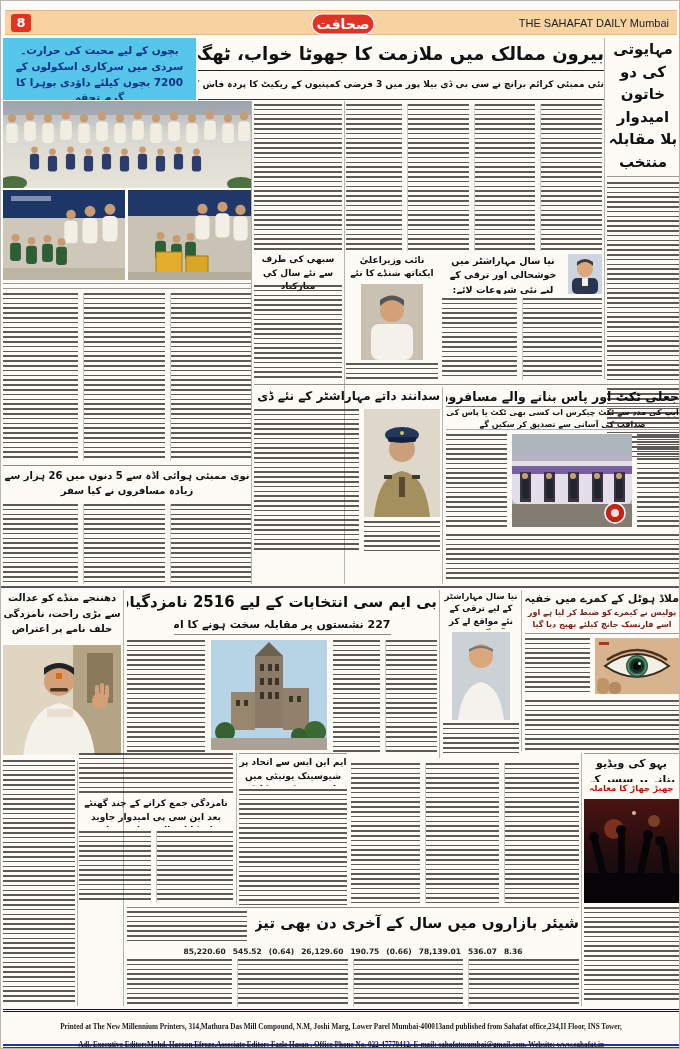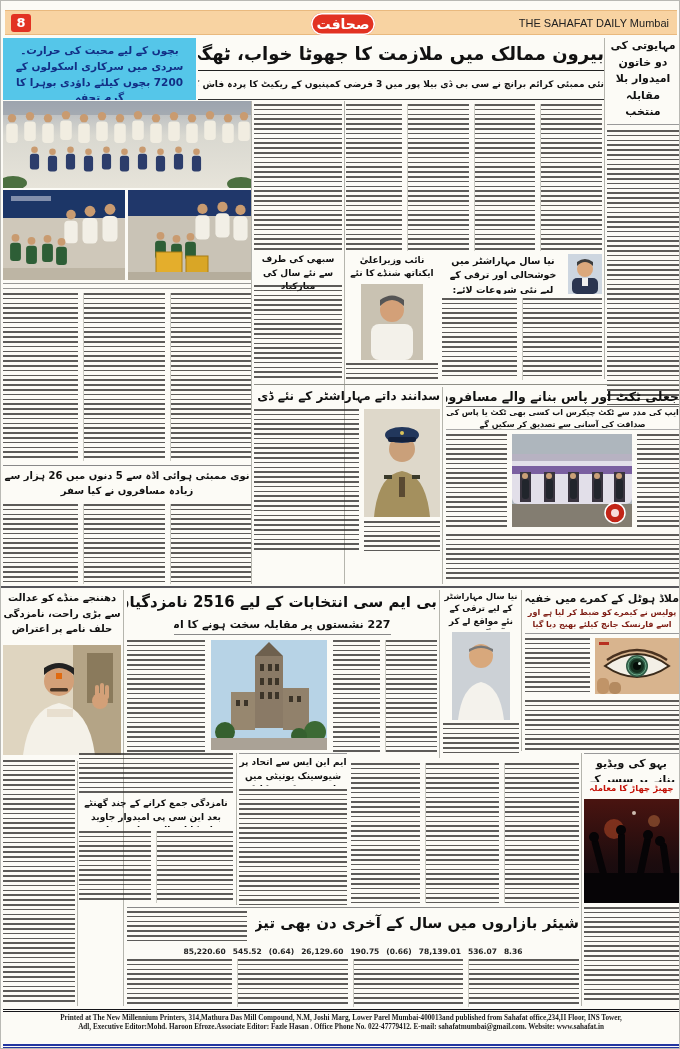--- a/index.html
+++ b/index.html
@@ -18,21 +18,21 @@
   .vrule{background:#b5b5ad;width:1px;}
   .hrule{background:#8e8e86;height:1px;}
   .topbar{background:#f8d3a2;border-top:1px solid #e9b97e;border-bottom:1px solid #e9b97e;}
   .redbox{background:#e23222;color:#fff;font-weight:bold;border-radius:3px;text-align:center;}
   .logo-pill{background:#e23222;color:#fff;font-weight:bold;border-radius:11px;text-align:center;
              box-shadow:0 0 0 1.5px #fff inset;letter-spacing:1px;}
   .maroon{color:#7e1d14;}
   .red{color:#c41208;}
   .imprint{border-top:3px double #16161a;border-bottom:5px double #2336a0;background:#fcfbf6;
            font-family:"Liberation Serif",serif;font-weight:bold;color:#1c1c1c;text-align:center;}
-  .imprint div{line-height:9.3px;font-size:7.2px;}
+  .imprint div{line-height:9.3px;font-size:7.2px;margin-top:9px;}
   .numrow{display:flex;gap:7px;justify-content:center;font-weight:bold;color:#222;}
   .photo{overflow:hidden;background:#ddd;}
   .photo svg{display:block;}
 </style>
 </head>
 <body>
 
 <svg width="0" height="0" style="position:absolute">
   <defs>
     <symbol id="psn" viewBox="0 0 12 26">
@@ -51,21 +51,21 @@
   </div>
 
   <div class="abs urdu hd ctr" style="left:2px;top:37px;width:193px;height:62px;background:#55c6e9;color:#122f86;font-size:10.5px;padding:5px 1px;line-height:1.5;overflow:hidden;">بچوں کے لیے محبت کی حرارت۔ سردی میں سرکاری اسکولوں کے 7200 بچوں کیلئے داؤدی بوہرا کا گرم تحفہ</div>
 
   <div class="abs" style="left:197px;top:37px;width:406px;height:62px;border-bottom:1.5px solid #333;">
     <div class="urdu hd ctr nowrap" style="font-size:18px;height:32px;line-height:32px;border-bottom:1.5px solid #222;">بیرون ممالک میں ملازمت کا جھوٹا خواب، ٹھگی کا کھیل بے نقاب</div>
     <div class="urdu hd ctr nowrap" style="font-size:9px;height:24px;line-height:26px;">نئی ممبئی کرائم برانچ نے سی بی ڈی بیلا پور میں 3 فرضی کمپنیوں کے ریکیٹ کا پردہ فاش کیا، 154 پاسپورٹ ضبط، 8 افراد گرفتار</div>
   </div>
 
   <div class="abs" style="left:606px;top:37px;width:72px;height:341px;">
-    <div class="urdu hd ctr" style="font-size:11px;line-height:1.5;padding-bottom:3px;border-bottom:1px solid #999;">مہایوتی کی دو خاتون امیدوار بلا مقابلہ منتخب</div>
+    <div class="urdu hd ctr" style="font-size:15px;line-height:1.5;padding-bottom:3px;border-bottom:1px solid #999;">مہایوتی کی دو خاتون امیدوار بلا مقابلہ منتخب</div>
     <div class="sim" style="height:275px;margin-top:5px;"></div>
   </div>
   <div class="abs vrule" style="left:603px;top:37px;height:341px;"></div>
 
   <div class="abs" style="left:345px;top:103px;width:256px;height:147px;">
     <div class="cols">
       <div class="col sim"></div>
       <div class="col sim"></div>
       <div class="col sim"></div>
       <div class="col sim"></div>

